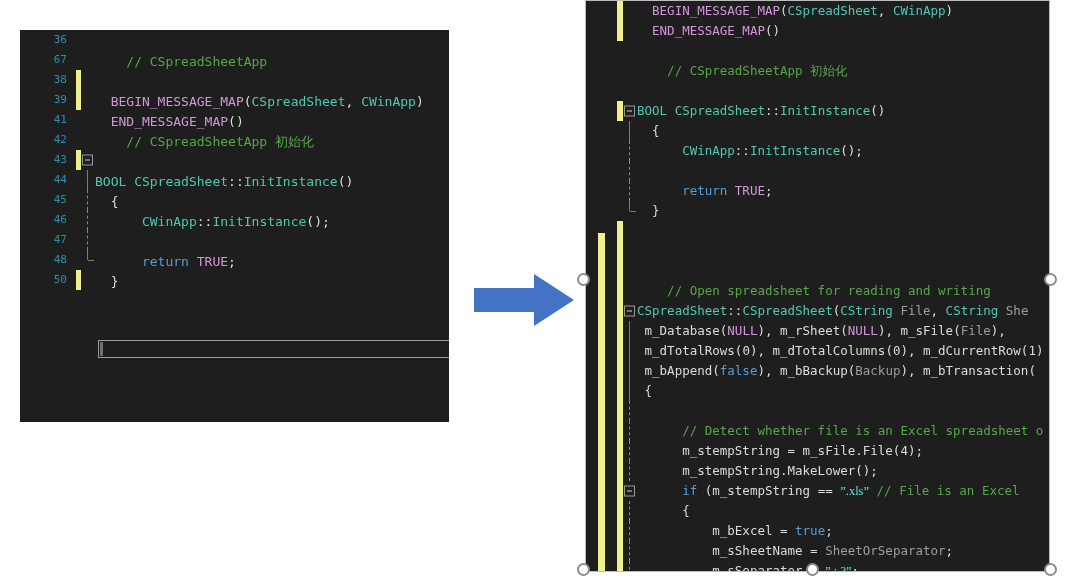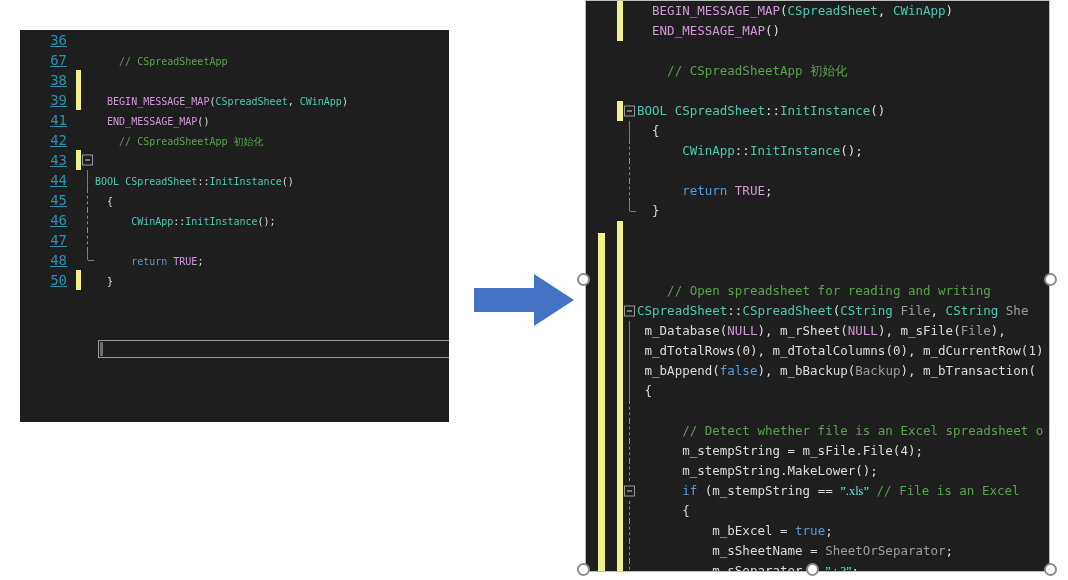--- a/index.html
+++ b/index.html
@@ -85,25 +85,25 @@
   .c-mac   {color:#d197d9;}
   .c-plain {color:#dcdcdc;}
   .c-str   {color:#5eead4;font-family:Liberation Serif, serif;}
   .c-dim   {color:#9d9d9d;}
 
   
   #left-editor{
     left:20px;top:30px;width:429px;height:392px;
     font-size:12.5px;line-height:20px;
   }
-  #left-editor .gutter{width:34px;font-size:14px;text-decoration:underline;}
+  #left-editor .gutter{width:34px;font-size:11px;}
   #left-editor .changebar{width:5px;margin-left:3px;}
   #left-editor .foldcol{width:14px;}
   #left-editor .code-line{height:20px;}
-  #left-editor .codetext{font-size:10px;margin-top:44px;}
+  #left-editor .codetext{font-size:13px;margin-top:44px;}
 
   
   .editbox{
     position:absolute;
     left:78px;top:310px;width:372px;height:18px;
     border:1px solid #9b9b9b;
     box-sizing:border-box;
     background:#1e1e1e;
   }
   .editbox:before{

